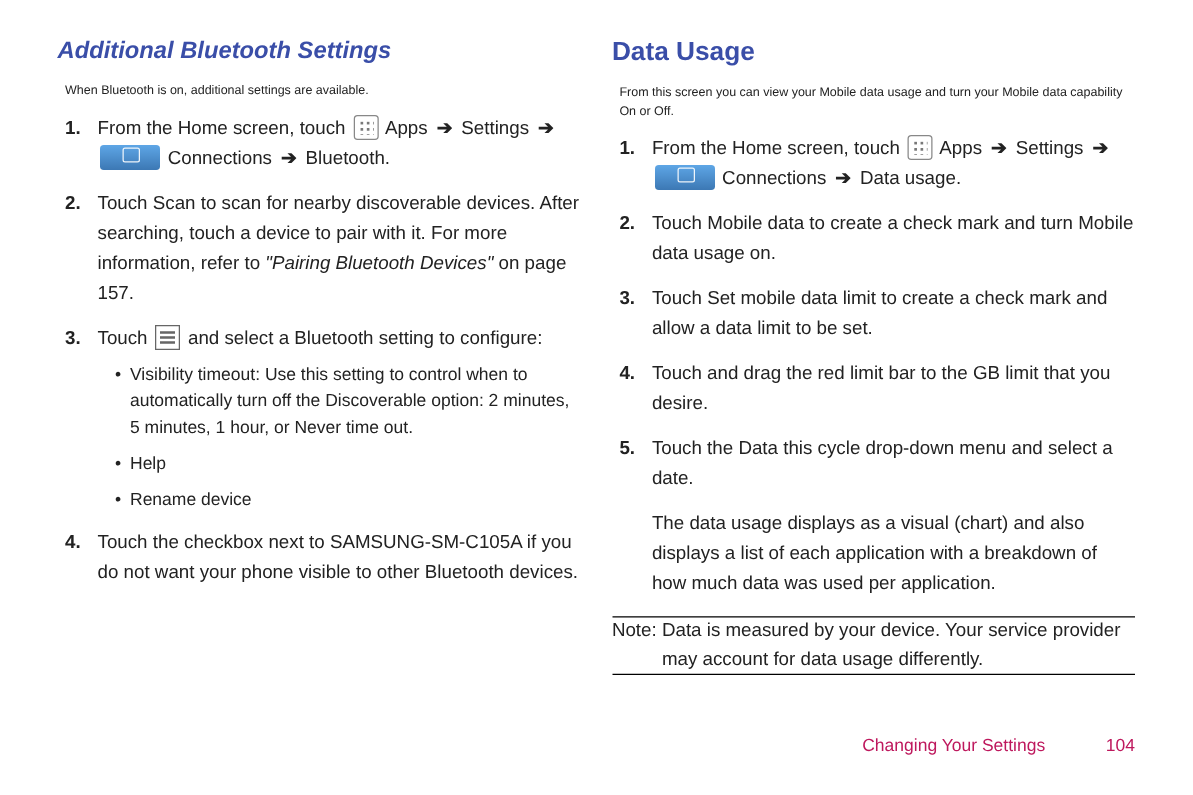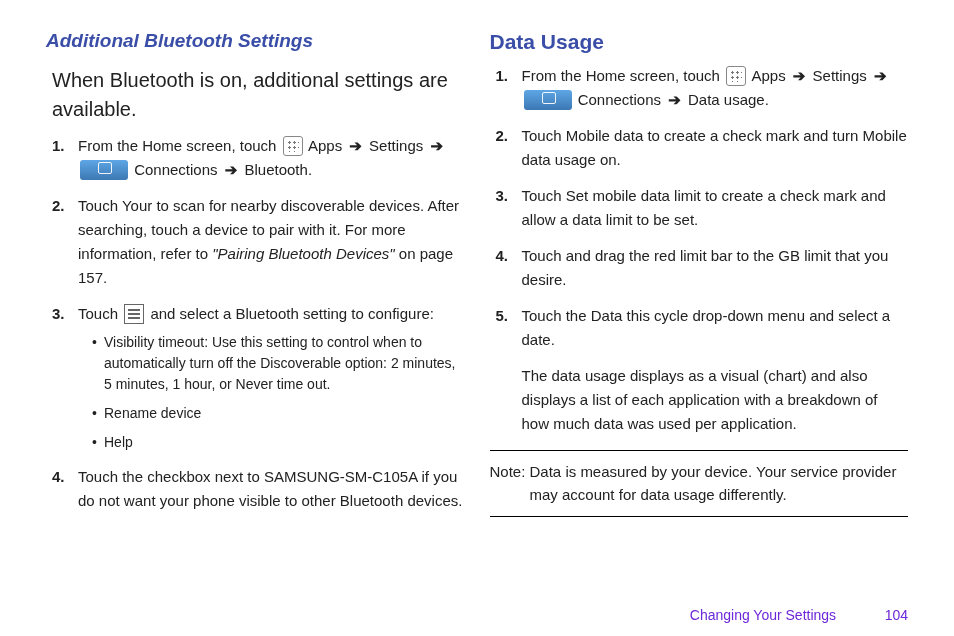--- a/index.html
+++ b/index.html
@@ -20,21 +20,21 @@
       font-weight: bold;
       font-size: 19px;
       margin-bottom: 10px;
     }
     h2.blue-head {
       color: #3a4ea8;
       font-weight: bold;
       font-size: 21px;
       margin-bottom: 10px;
     }
-    .intro { font-size: 20px; margin: 14px 2px 10px 6px; line-height: 1.45; }
+    .intro { font-size: 10px; margin: 14px 2px 10px 6px; line-height: 1.45; }
     ol.steps { list-style: none; padding-left: 32px; }
     ol.steps > li { position: relative; margin-bottom: 12px; font-size: 15px; line-height: 1.6; }
     ol.steps > li .num {
       position: absolute; left: -26px; top: 0;
       font-weight: bold;
     }
     .icon {
       display: inline-block; vertical-align: middle;
       width: 20px; height: 20px;
       margin: 0 2px 2px 2px;
@@ -65,27 +65,27 @@
     }
     .arrow { font-weight: bold; margin: 0 3px; }
     b { font-weight: normal; }
     .ital { font-style: italic; }
     ul.sub { list-style: none; padding-left: 14px; margin-top: 6px; }
     ul.sub > li { position: relative; padding-left: 12px; margin-bottom: 8px; font-size: 14px; line-height: 1.5; font-stretch: condensed; }
     ul.sub > li::before { content: "•"; position: absolute; left: 0; top: 0; }
     .indent { margin-top: 12px; }
     .note-block {
       border-top: 1px solid #000; border-bottom: 1px solid #000;
-      padding: 10px 0; margin-top: 14px;
+      padding: 0 0; margin-top: 14px;
       font-size: 15px; line-height: 1.5;
     }
     .note-block .hang { padding-left: 40px; text-indent: -40px; }
     .footer {
-      position: absolute; bottom: 13px; right: 46px;
-      font-size: 14px; color: #6d28d9;
+      position: absolute; bottom: 32px; right: 46px;
+      font-size: 14px; color: #be185d;
     }
     .footer .pg { display:inline-block; width: 44px; text-align:right; margin-left: 24px; }
   </style>
 </head>
 <body>
 
 <div class="columns">
 
   <div class="col">
     <h2 class="blue-italic">Additional Bluetooth Settings</h2>
@@ -97,40 +97,41 @@
         <b>Apps</b>
         <span class="arrow">➔</span>
         <b>Settings</b>
         <span class="arrow">➔</span>
         <span class="icon icon-conn"></span>
         <b>Connections</b>
         <span class="arrow">➔</span>
         <b>Bluetooth</b>.
       </li>
       <li><span class="num">2.</span>
-        <span>Touch </span><b>Your</b><span> to scan for nearby discoverable devices. After searching, touch a device to pair with it. For more information, refer to </span><span class="ital">"Pairing Bluetooth Devices"</span><span> on page 157.</span>
+        <span>Touch </span><b>Scan</b><span> to scan for nearby discoverable devices. After searching, touch a device to pair with it. For more information, refer to </span><span class="ital">"Pairing Bluetooth Devices"</span><span> on page 157.</span>
       </li>
       <li><span class="num">3.</span>
         <span>Touch </span>
         <span class="icon icon-menu"></span>
         <span> and select a Bluetooth setting to configure:</span>
         <ul class="sub">
           <li><b>Visibility timeout</b><span>: Use this setting to control when to automatically turn off the Discoverable option: 2 minutes, 5 minutes, 1 hour, or Never time out.</span></li>
+          <li>Help</li>
           <li>Rename device</li>
-          <li>Help</li>
         </ul>
       </li>
       <li><span class="num">4.</span>
         <span>Touch the checkbox next to </span><b>SAMSUNG-SM-C105A</b><span> if you do not want your phone visible to other Bluetooth devices.</span>
       </li>
     </ol>
   </div>
 
   <div class="col">
     <h2 class="blue-head">Data Usage</h2>
+    <p class="intro">From this screen you can view your Mobile data usage and turn your Mobile data capability On or Off.</p>
     <ol class="steps">
       <li><span class="num">1.</span>
         <span>From the Home screen, touch </span>
         <span class="icon icon-apps"></span>
         <b>Apps</b>
         <span class="arrow">➔</span>
         <b>Settings</b>
         <span class="arrow">➔</span>
         <span class="icon icon-conn"></span>
         <b>Connections</b>

